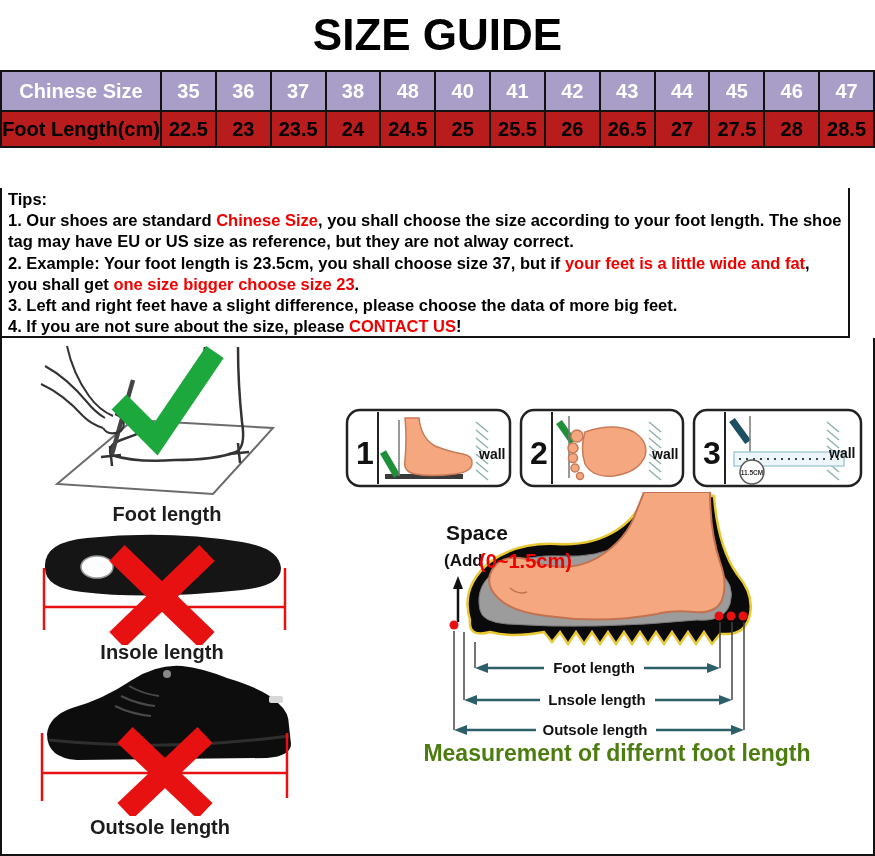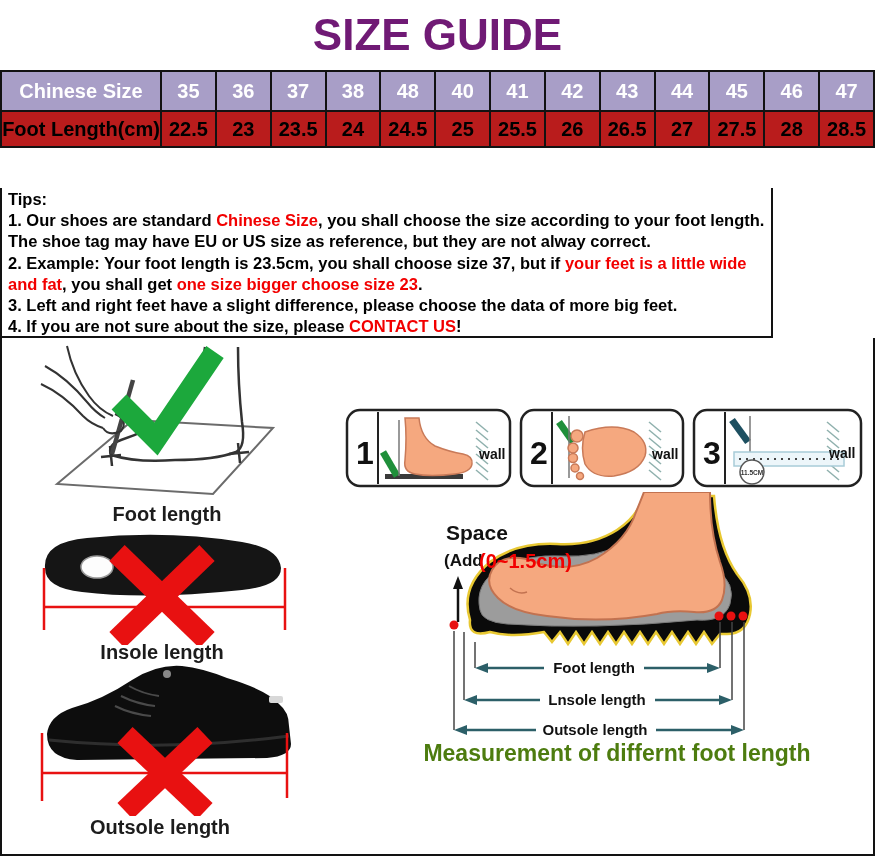--- a/index.html
+++ b/index.html
@@ -1,27 +1,27 @@
 <!DOCTYPE html>
 <html><head>
 <meta charset="utf-8">
 <style>
   html,body{margin:0;padding:0;background:#fff;}
   .page{position:relative;width:875px;height:856px;background:#fff;overflow:hidden;
         font-family:"Liberation Sans",sans-serif;color:#000;}
   .title{position:absolute;top:0;left:0;width:875px;height:70px;display:flex;
          align-items:center;justify-content:center;font-size:44px;font-weight:bold;
-         letter-spacing:0px;color:#701a75;}
+         letter-spacing:0px;color:#000000;}
   table.size{position:absolute;top:70px;left:0;width:875px;border-collapse:collapse;table-layout:fixed;}
   table.size th,table.size td{border:2px solid #121212;text-align:center;font-weight:bold;padding:0;overflow:hidden;}
   table.size th{background:#a89ec7;color:#fff;height:38px;font-size:20px;}
   table.size td{height:34px;font-size:20px;background:#b91c1c;color:#000;}
   td.lbl{font-size:17px;}
   col.c0{width:160px;}
-  .tips{position:absolute;top:188px;left:0;width:773px;height:150px;box-sizing:border-box;
+  .tips{position:absolute;top:188px;left:0;width:850px;height:150px;box-sizing:border-box;
         border:2px solid #121212;border-top:none;padding:1px 6px 4px 6px;
         font-size:16.5px;font-weight:bold;line-height:21.2px;}
   .red{color:#f20000;}
   .illus{position:absolute;top:338px;left:0;width:875px;height:518px;box-sizing:border-box;
          border:2px solid #121212;border-top:none;background:#fff;}
   .abs{position:absolute;}
   .cap{position:absolute;text-align:center;font-size:20px;font-weight:600;color:#1c1c1c;}
   .bigcap{position:absolute;text-align:center;font-size:23px;font-weight:bold;color:#4d7c0f;}
   svg{display:block;}
   svg text{font-family:"Liberation Sans",sans-serif;}

